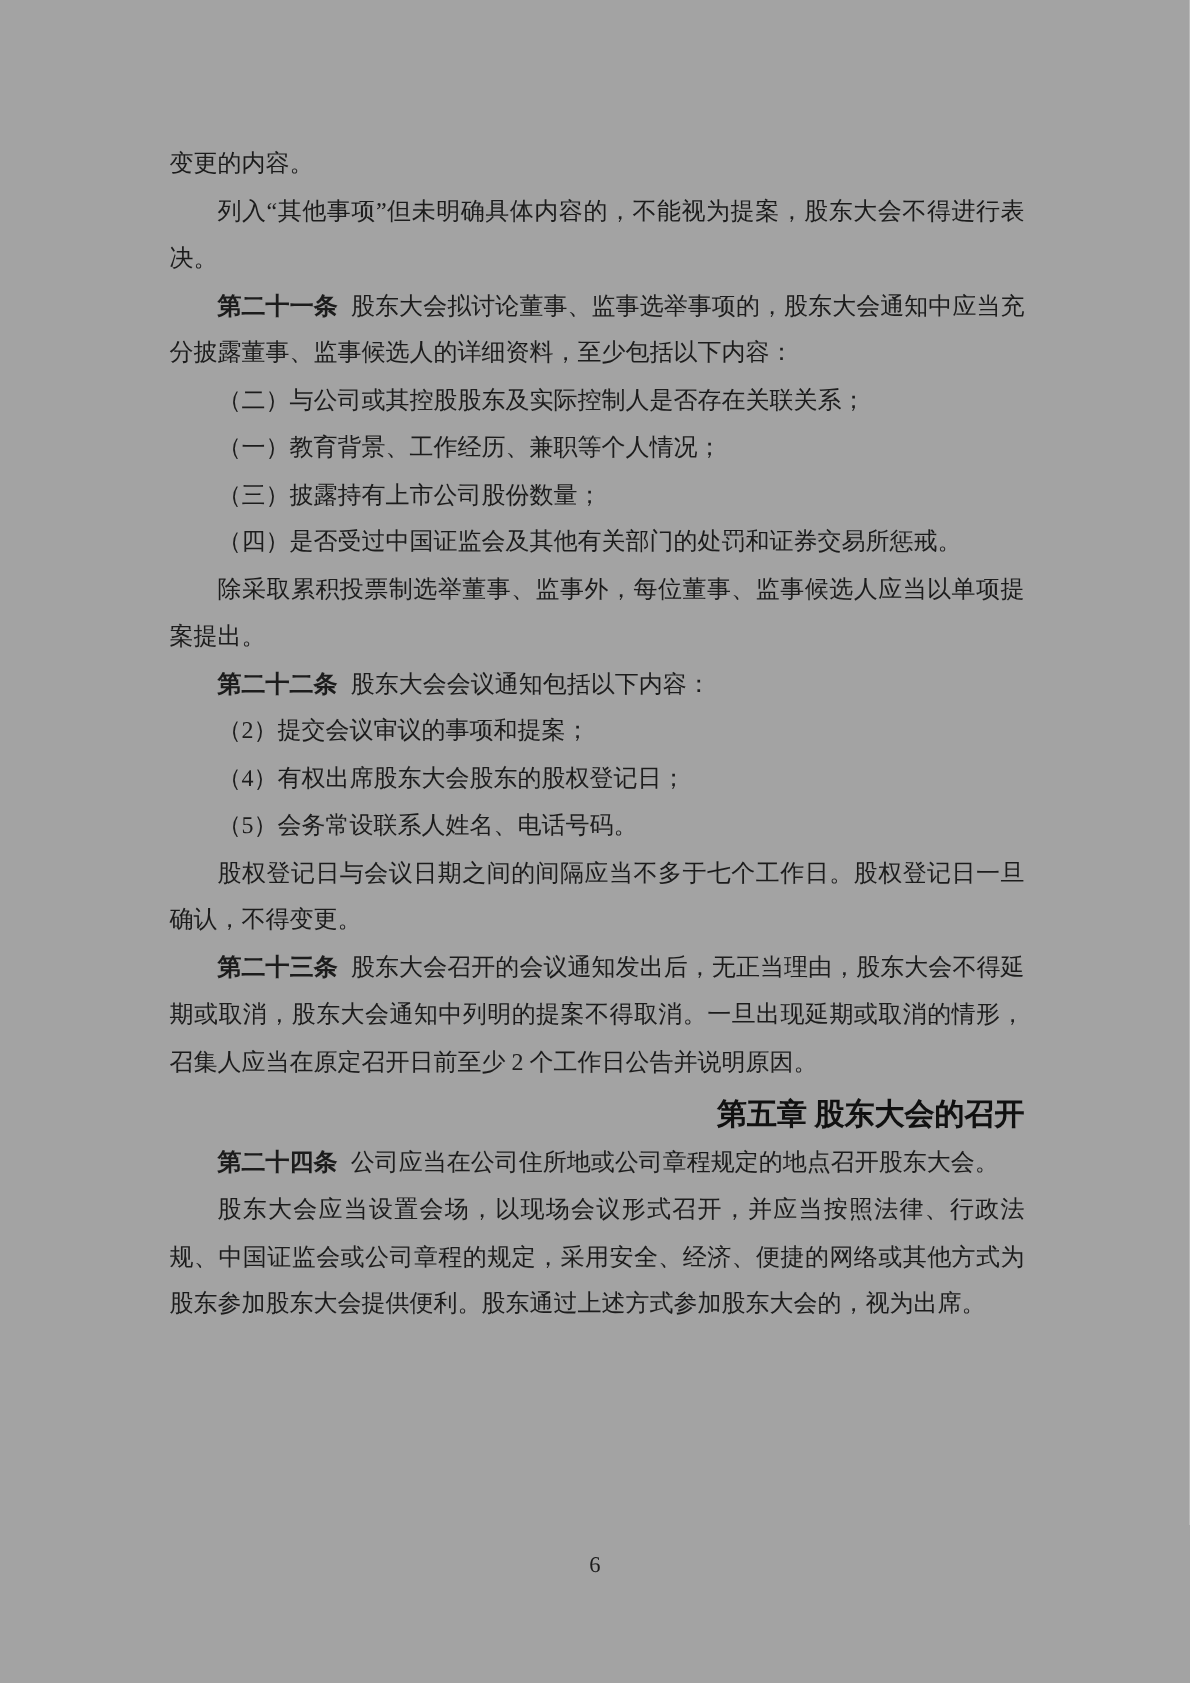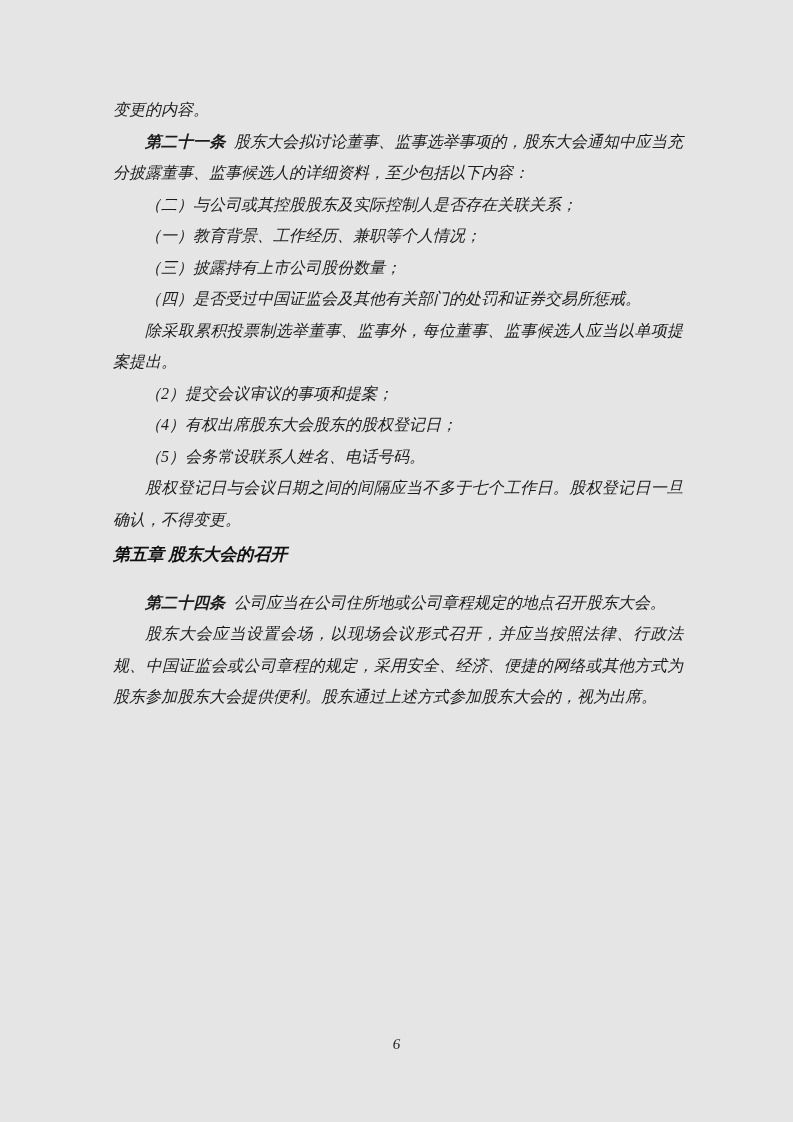--- a/index.html
+++ b/index.html
@@ -4,23 +4,22 @@
 <style>
   html, body { margin: 0; padding: 0; }
   body {
     background: #ffffff;
     font-family: "Liberation Serif", "DejaVu Serif", serif;
   }
   .page {
     position: relative;
     width: 793px;
     height: 1122px;
-    background: #e5e5e5;
+    background: #a3a3a3;
     overflow: hidden;
-    font-style: italic;
   }
   .doc-body {
     position: absolute;
     left: 113px;
     top: 94px;
     width: 570px;
     font-size: 16px;
     line-height: 31.5px;
     color: #1c1c1c;
     text-align: justify;
@@ -30,52 +29,55 @@
     text-indent: 2em;
   }
   .para.no-indent {
     text-indent: 0;
   }
   .article-label {
     font-weight: bold;
     margin-right: 0.55em;
   }
   .chapter-heading {
-    margin: 4px 0 16px 0;
-    text-align: left;
+    margin: 4px 0 0 0;
+    text-align: right;
     text-indent: 0;
-    font-size: 17px;
+    font-size: 20px;
     font-weight: bold;
     line-height: 31.5px;
     color: #111111;
   }
   .page-number {
     position: absolute;
     top: 1036px;
     left: 0;
     width: 100%;
     text-align: center;
     font-size: 15px;
     color: #1c1c1c;
   }
 </style>
 </head>
 <body>
 
 <div class="page">
   <div class="doc-body" id="doc-body">
       <p class="para no-indent">变更的内容。</p>
+      <p class="para">列入“其他事项”但未明确具体内容的，不能视为提案，股东大会不得进行表决。</p>
       <p class="para"><b class="article-label">第二十一条</b><span>股东大会拟讨论董事、监事选举事项的，股东大会通知中应当充分披露董事、监事候选人的详细资料，至少包括以下内容：</span></p>
       <p class="para">（二）与公司或其控股股东及实际控制人是否存在关联关系；</p>
       <p class="para">（一）教育背景、工作经历、兼职等个人情况；</p>
       <p class="para">（三）披露持有上市公司股份数量；</p>
       <p class="para">（四）是否受过中国证监会及其他有关部门的处罚和证券交易所惩戒。</p>
       <p class="para">除采取累积投票制选举董事、监事外，每位董事、监事候选人应当以单项提案提出。</p>
+      <p class="para"><b class="article-label">第二十二条</b><span>股东大会会议通知包括以下内容：</span></p>
       <p class="para">（2）提交会议审议的事项和提案；</p>
       <p class="para">（4）有权出席股东大会股东的股权登记日；</p>
       <p class="para">（5）会务常设联系人姓名、电话号码。</p>
       <p class="para">股权登记日与会议日期之间的间隔应当不多于七个工作日。股权登记日一旦确认，不得变更。</p>
+      <p class="para"><b class="article-label">第二十三条</b><span>股东大会召开的会议通知发出后，无正当理由，股东大会不得延期或取消，股东大会通知中列明的提案不得取消。一旦出现延期或取消的情形，召集人应当在原定召开日前至少 2 个工作日公告并说明原因。</span></p>
       <h2 class="chapter-heading">第五章 股东大会的召开</h2>
       <p class="para"><b class="article-label">第二十四条</b><span>公司应当在公司住所地或公司章程规定的地点召开股东大会。</span></p>
       <p class="para">股东大会应当设置会场，以现场会议形式召开，并应当按照法律、行政法规、中国证监会或公司章程的规定，采用安全、经济、便捷的网络或其他方式为股东参加股东大会提供便利。股东通过上述方式参加股东大会的，视为出席。</p>
     </div>
   <div class="page-number">6</div>
 </div>
 
 </body></html>

